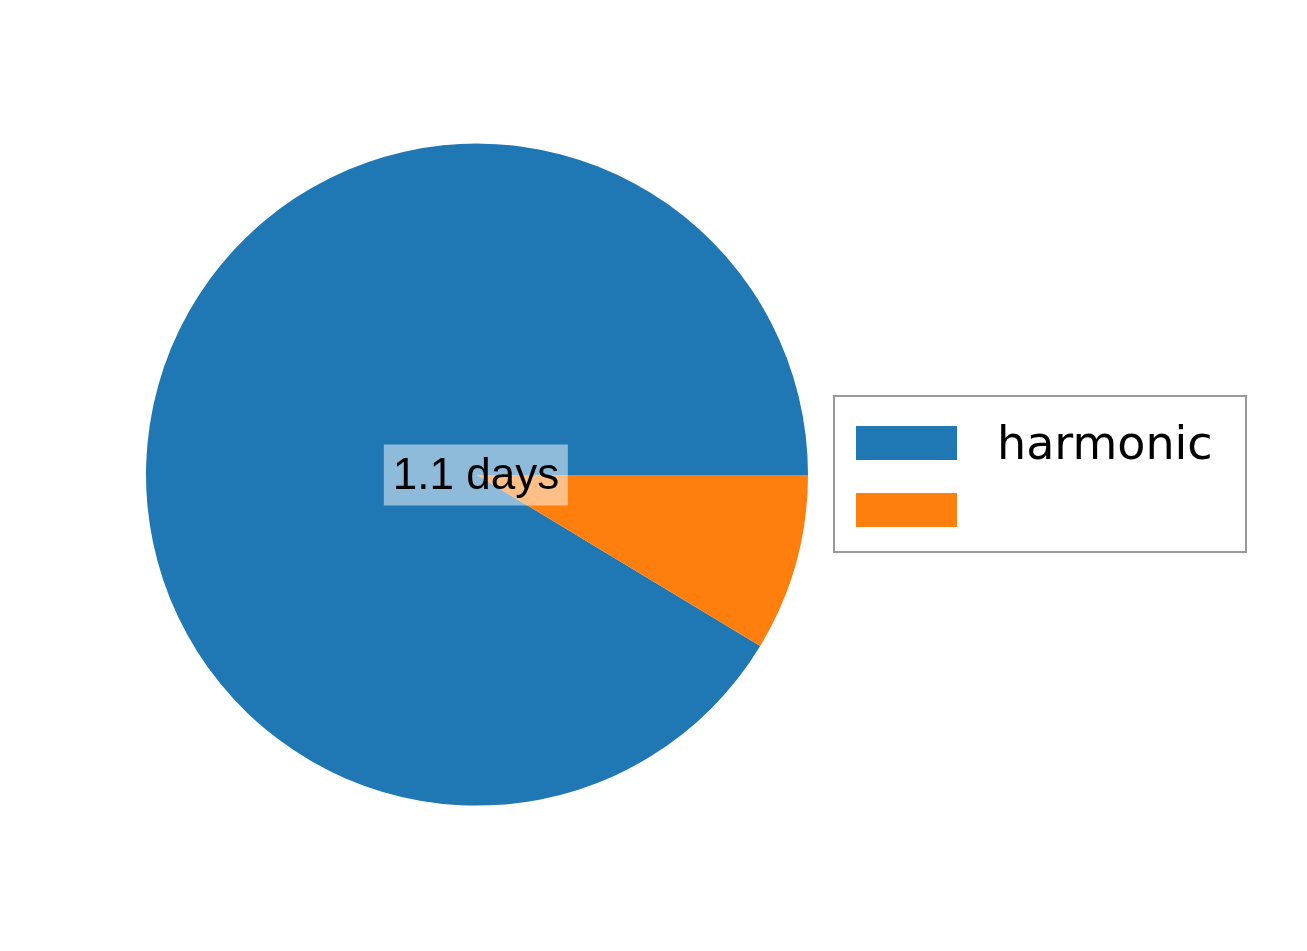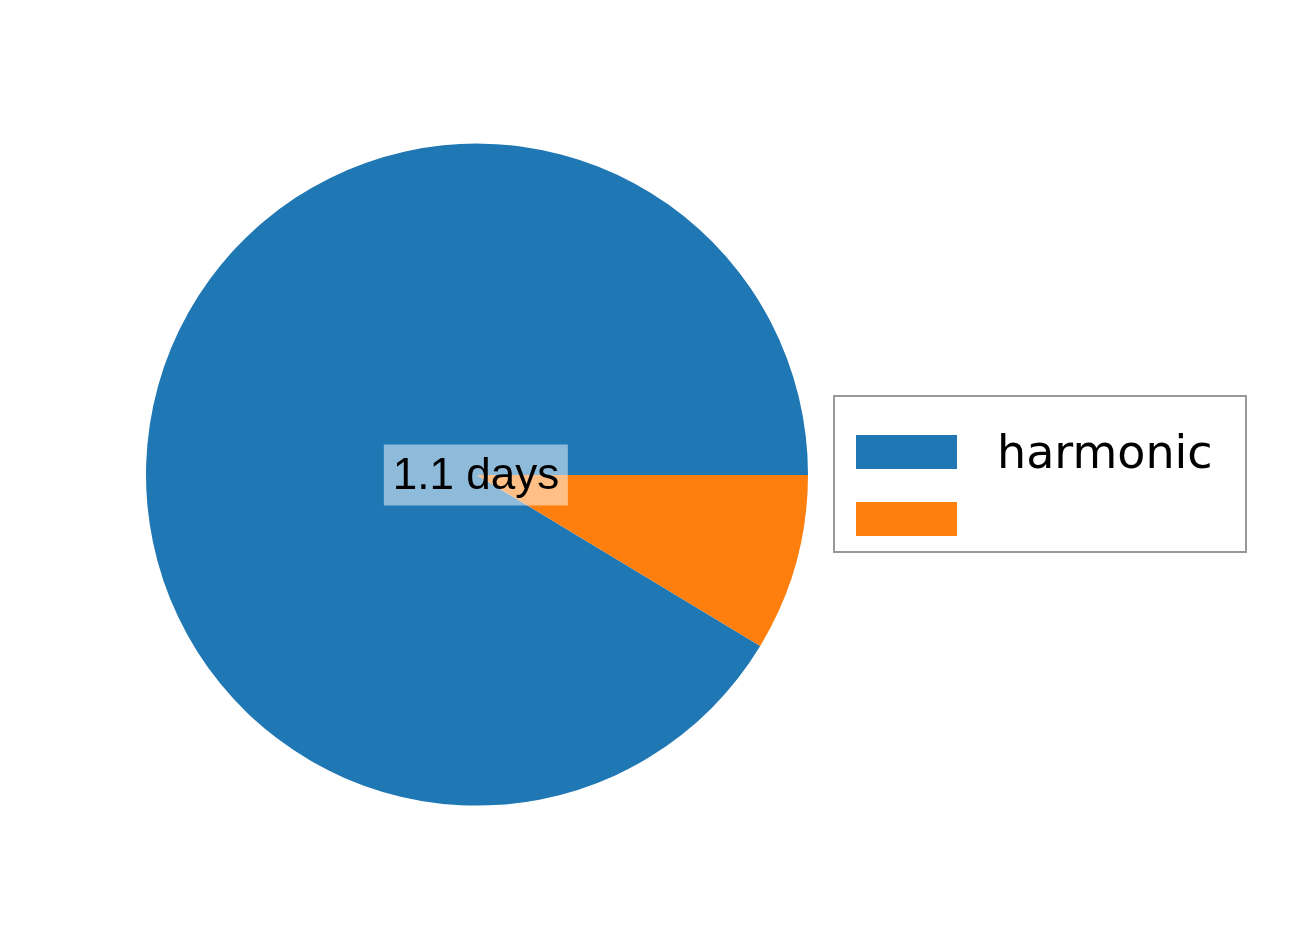--- a/index.html
+++ b/index.html
@@ -40,21 +40,20 @@
   #legend-box {
     position: absolute;
     box-sizing: border-box;
     background: #ffffff;
     border: 2px solid #999999;
   }
   .legend-entry {
     position: absolute;
     display: flex;
     align-items: center;
-    margin-top: 9px;
   }
   .legend-swatch {
     width: 101px;
     height: 34px;
     flex: 0 0 auto;
   }
   .legend-label {
     font-family: "DejaVu Sans", sans-serif;
     font-size: 46px;
     line-height: 1;

